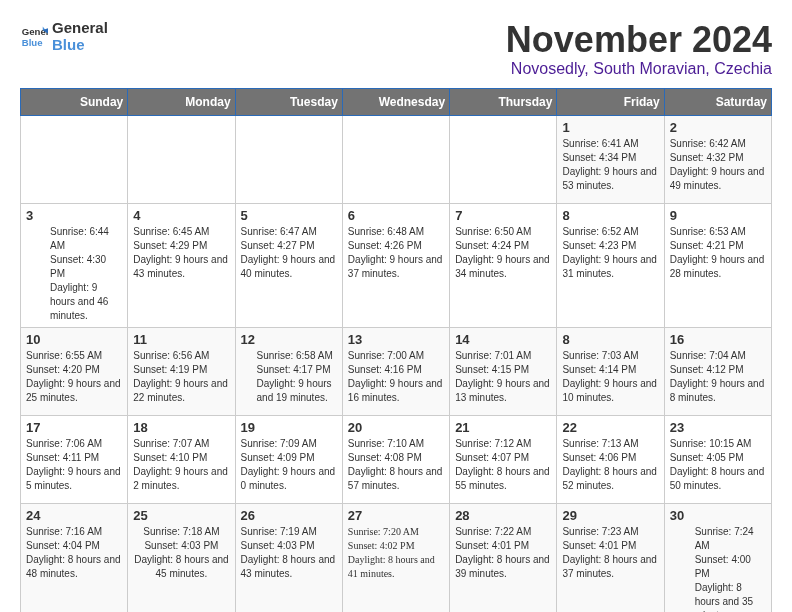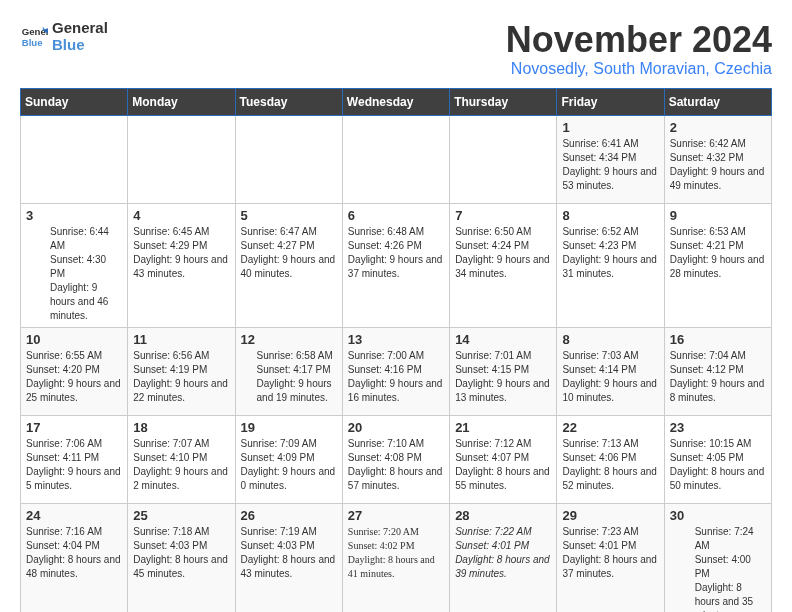--- a/index.html
+++ b/index.html
@@ -29,34 +29,34 @@
       text-align: right;
     }
     .month-title {
       font-size: 36px;
       font-weight: bold;
       color: #333;
       line-height: 1.1;
     }
     .location {
       font-size: 16px;
-      color: #3b82f6;
+      color: #4c1d95;
     }
     table {
       width: 100%;
       border-collapse: collapse;
       table-layout: fixed;
     }
     thead tr th {
-      background-color: #404040;
+      background-color: #737373;
       color: white;
       font-size: 12px;
       font-weight: bold;
       padding: 6px 4px;
-      text-align: left;
+      text-align: right;
       border: 1px solid #2a6ab8;
     }
     tbody tr td {
       border: 1px solid #ccc;
       vertical-align: top;
       padding: 4px 5px;
       font-size: 10px;
       color: #333;
       min-height: 80px;
       height: 88px;
@@ -268,39 +268,39 @@
       </tr>
       <tr>
         <td>
           <span class="day-num">24</span>
           <div class="day-info" style="white-space: pre-line;">Sunrise: 7:16 AM
 Sunset: 4:04 PM
 Daylight: 8 hours and 48 minutes.</div>
         </td>
         <td>
           <span class="day-num">25</span>
-          <div class="day-info" style="white-space: pre-line;">Sunrise: 7:18 AM
+          <div class="day-info" style="white-space: pre-line; text-align: center;">Sunrise: 7:18 AM
 Sunset: 4:03 PM
 Daylight: 8 hours and 45 minutes.</div>
         </td>
         <td>
           <span class="day-num">26</span>
           <div class="day-info" style="white-space: pre-line;">Sunrise: 7:19 AM
 Sunset: 4:03 PM
 Daylight: 8 hours and 43 minutes.</div>
         </td>
         <td>
           <span class="day-num">27</span>
           <div class="day-info" style="white-space: pre-line; font-family: Liberation Serif, serif;">Sunrise: 7:20 AM
 Sunset: 4:02 PM
 Daylight: 8 hours and 41 minutes.</div>
         </td>
         <td>
           <span class="day-num">28</span>
-          <div class="day-info" style="white-space: pre-line; font-style: italic;">Sunrise: 7:22 AM
+          <div class="day-info" style="white-space: pre-line;">Sunrise: 7:22 AM
 Sunset: 4:01 PM
 Daylight: 8 hours and 39 minutes.</div>
         </td>
         <td>
           <span class="day-num">29</span>
           <div class="day-info" style="white-space: pre-line;">Sunrise: 7:23 AM
 Sunset: 4:01 PM
 Daylight: 8 hours and 37 minutes.</div>
         </td>
         <td>

